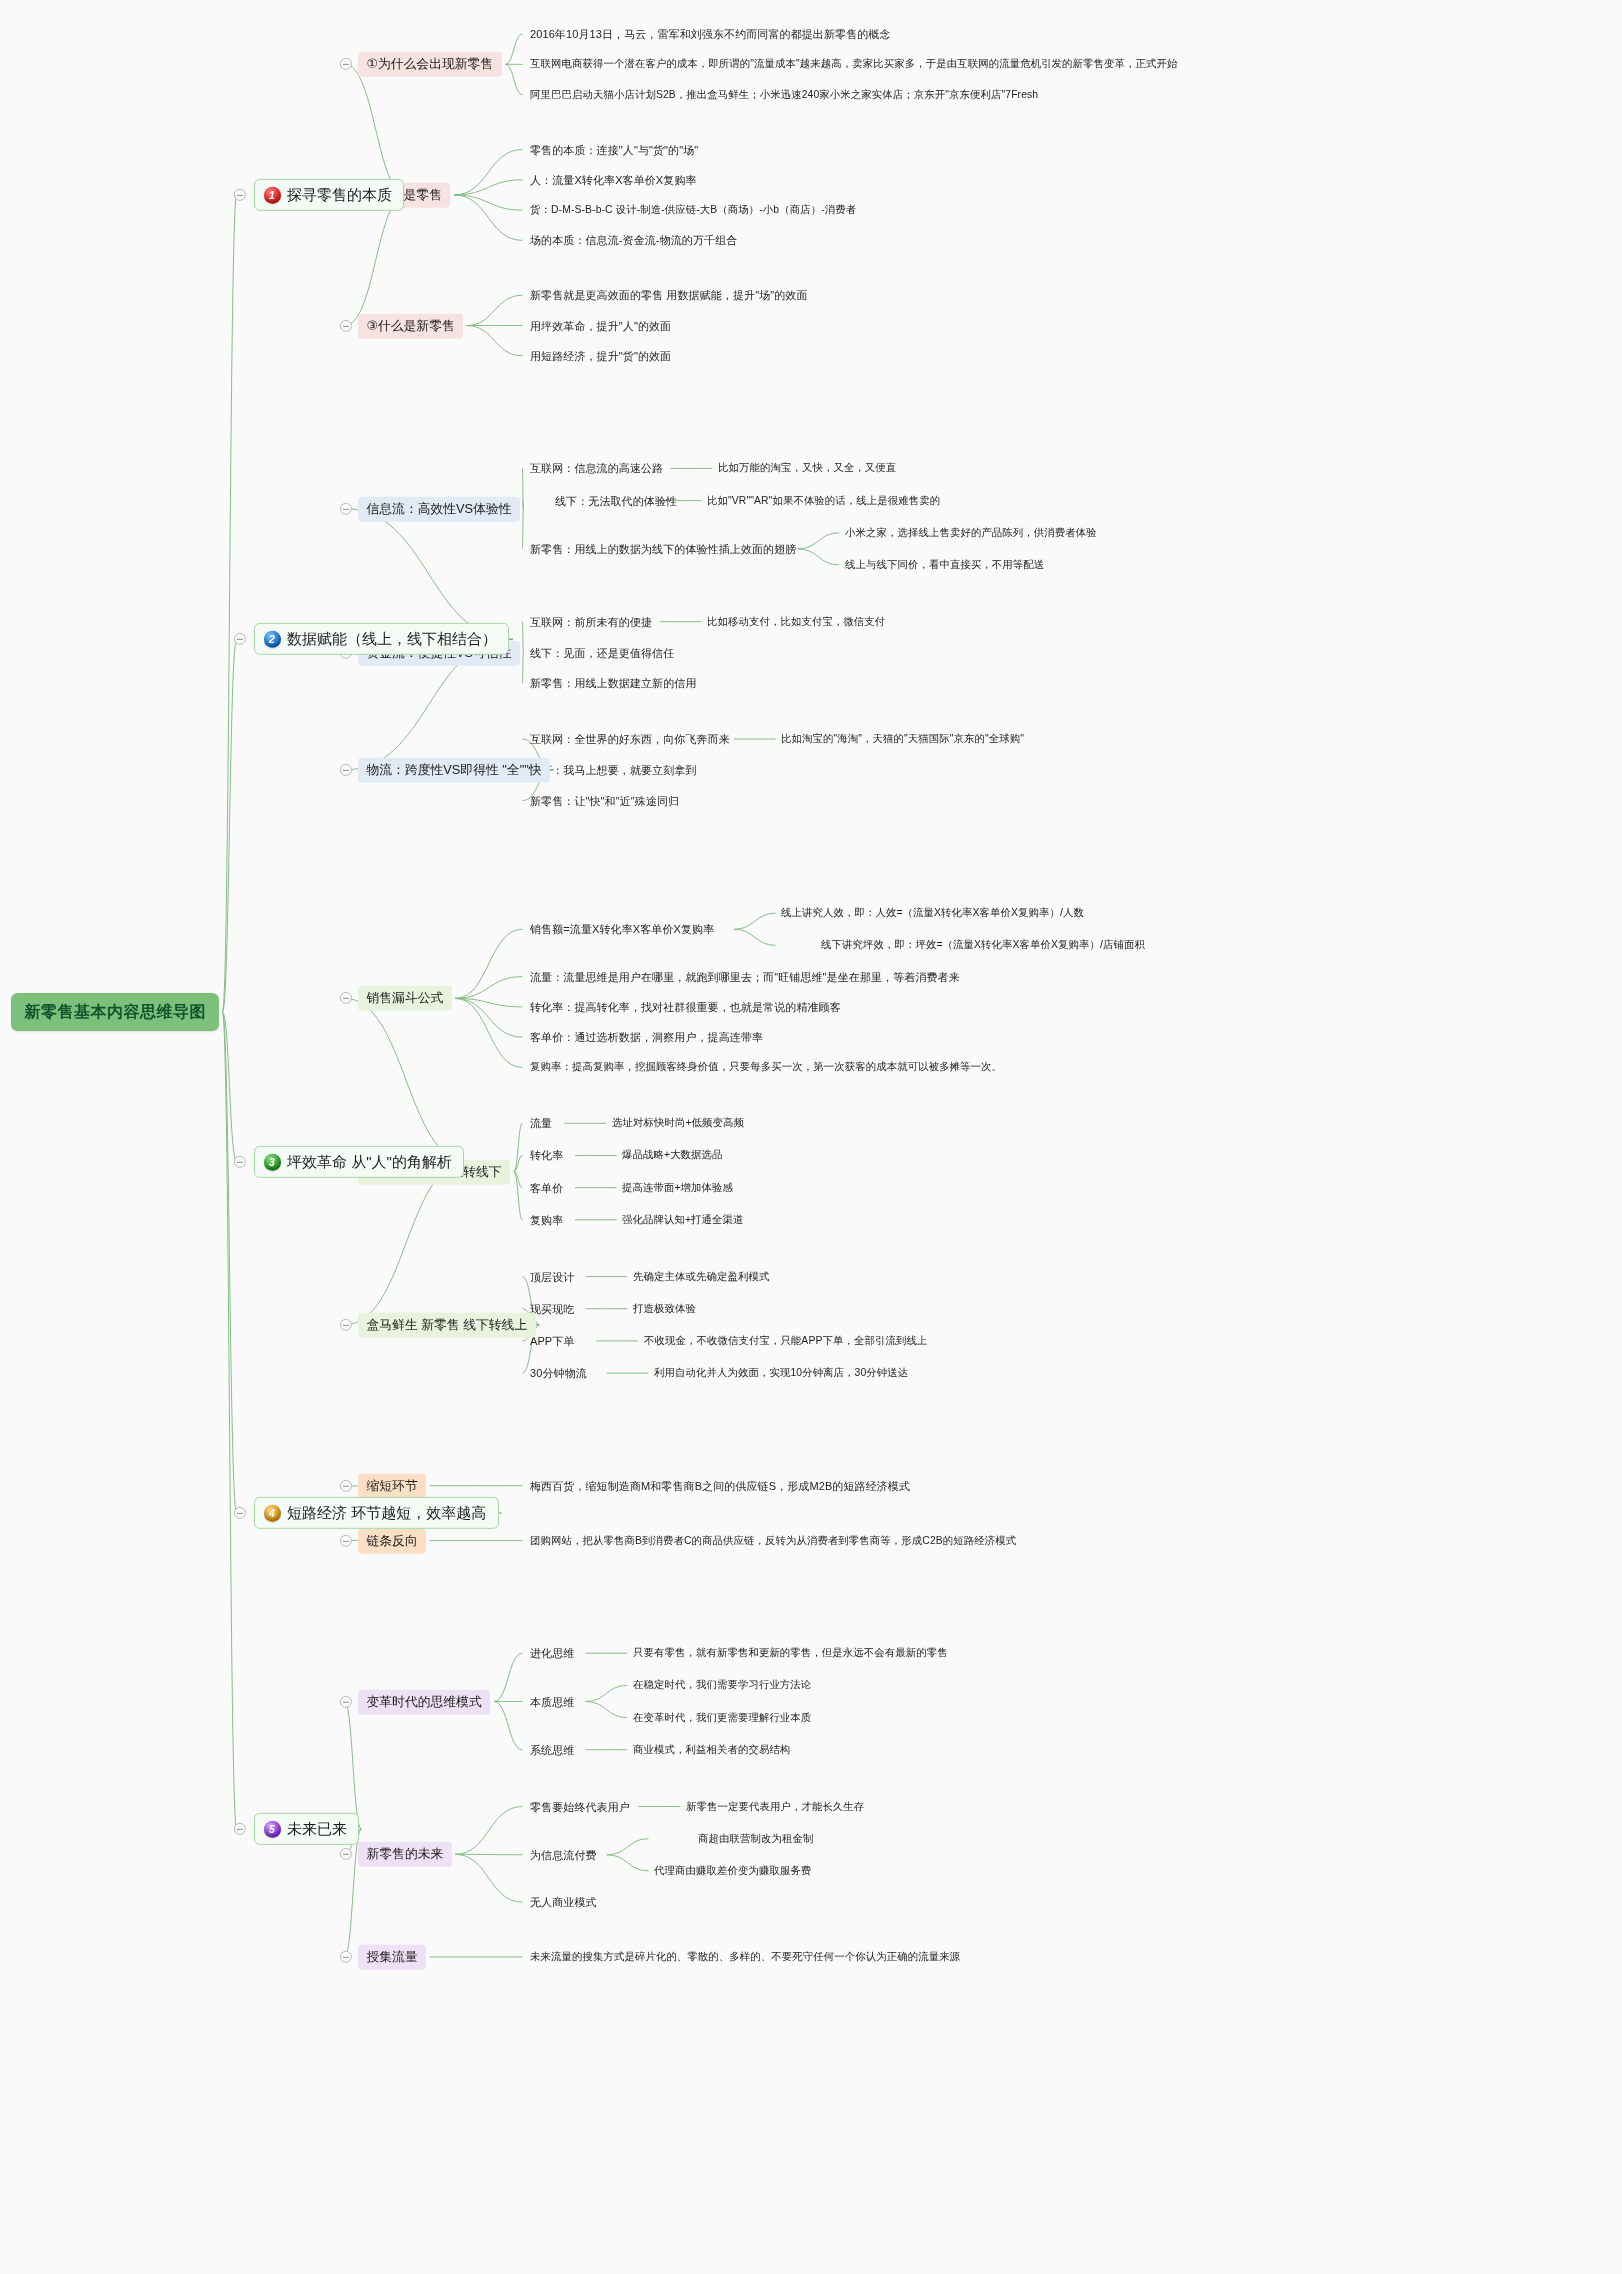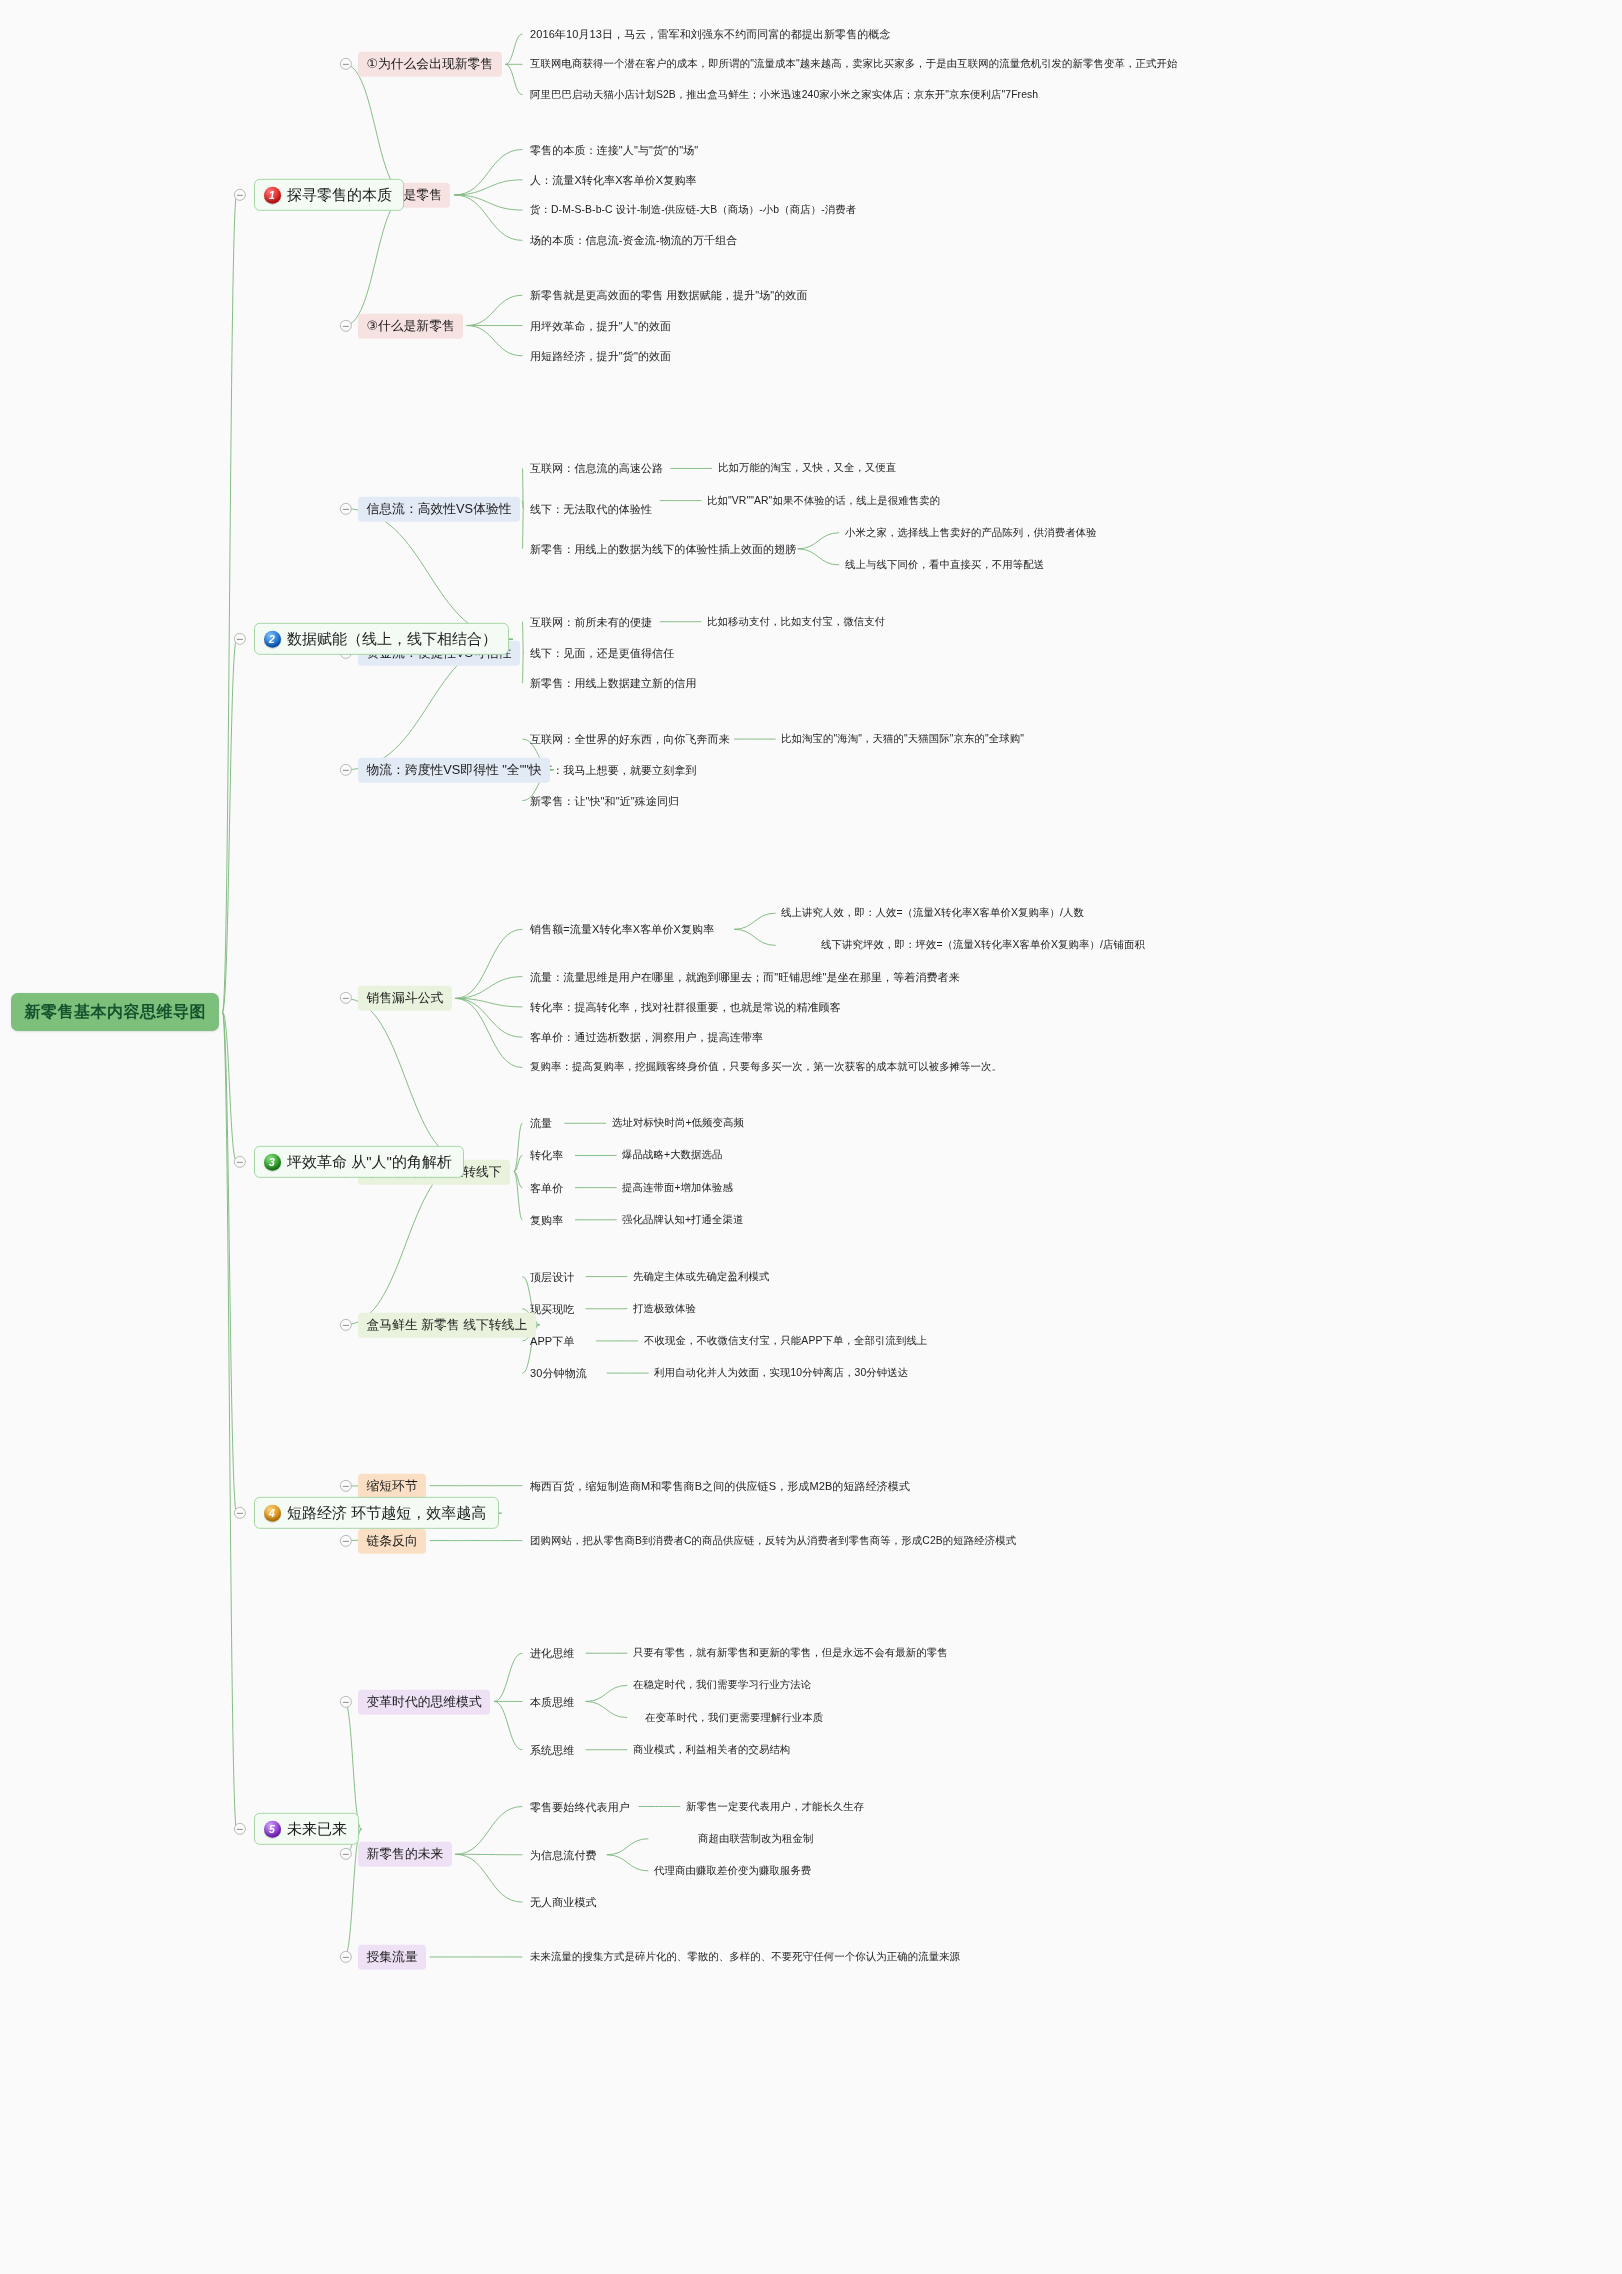--- a/index.html
+++ b/index.html
@@ -254,21 +254,21 @@
       <span class="badge b1">1</span>
       <span>探寻零售的本质</span>
     </div>
     <div class="toggle" style="left: 240px; top: 195px;"></div>
     <div class="node n-text" style="left: 530px; top: 468px;">
       <span>互联网：信息流的高速公路</span>
     </div>
     <div class="node n-text sm" style="left: 718px; top: 468px;">
       <span>比如万能的淘宝，又快，又全，又便直</span>
     </div>
-    <div class="node n-text" style="left: 530px; top: 501px; margin-top: 8px;">
+    <div class="node n-text" style="left: 555px; top: 501px;">
       <span>线下：无法取代的体验性</span>
     </div>
     <div class="node n-text sm" style="left: 707px; top: 501px;">
       <span>比如"VR""AR"如果不体验的话，线上是很难售卖的</span>
     </div>
     <div class="node n-text" style="left: 530px; top: 549px;">
       <span>新零售：用线上的数据为线下的体验性插上效面的翅膀</span>
     </div>
     <div class="node n-text sm" style="left: 845px; top: 533px;">
       <span>小米之家，选择线上售卖好的产品陈列，供消费者体验</span>
@@ -427,21 +427,21 @@
     </div>
     <div class="node n-text sm" style="left: 633px; top: 1653px;">
       <span>只要有零售，就有新零售和更新的零售，但是永远不会有最新的零售</span>
     </div>
     <div class="node n-text" style="left: 530px; top: 1702px;">
       <span>本质思维</span>
     </div>
     <div class="node n-text sm" style="left: 633px; top: 1685px;">
       <span>在稳定时代，我们需要学习行业方法论</span>
     </div>
-    <div class="node n-text sm" style="left: 633px; top: 1718px; margin-left: 12px;">
+    <div class="node n-text sm" style="left: 633px; top: 1718px;">
       <span>在变革时代，我们更需要理解行业本质</span>
     </div>
     <div class="node n-text" style="left: 530px; top: 1750px;">
       <span>系统思维</span>
     </div>
     <div class="node n-text sm" style="left: 633px; top: 1750px;">
       <span>商业模式，利益相关者的交易结构</span>
     </div>
     <div class="node n-chip c-purple" style="left: 358px; top: 1702px;">
       <span>变革时代的思维模式</span>

